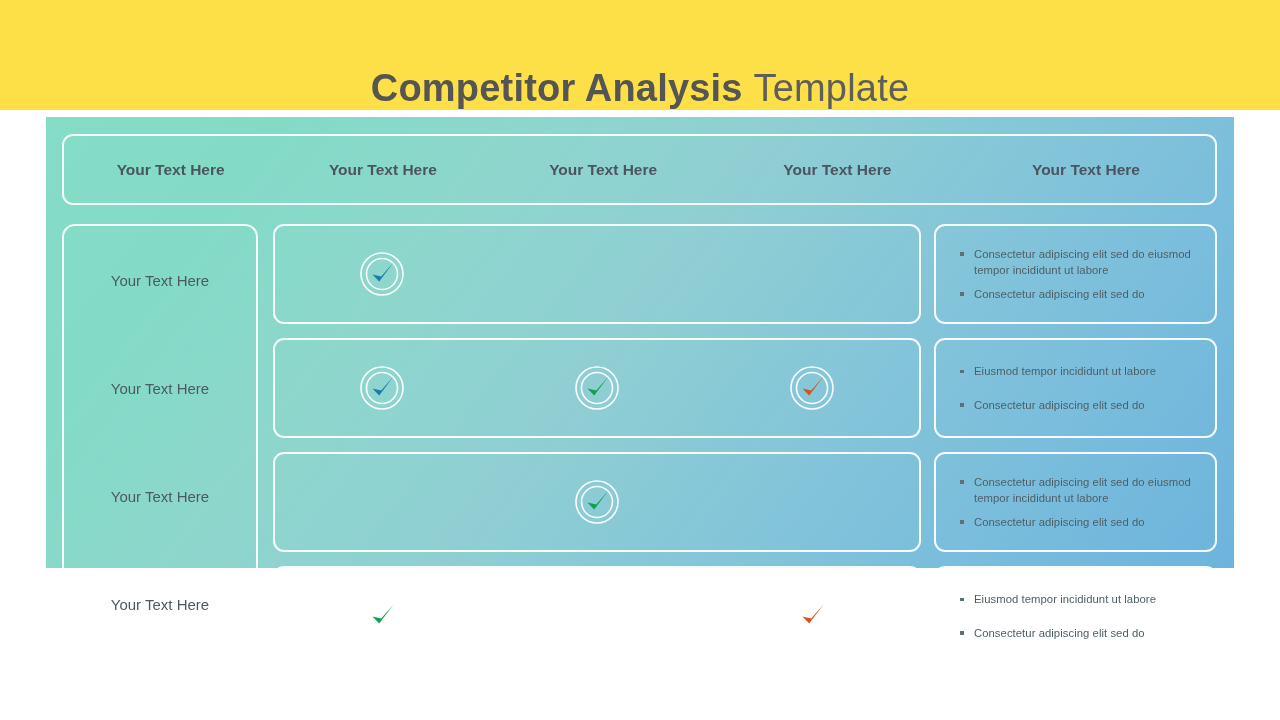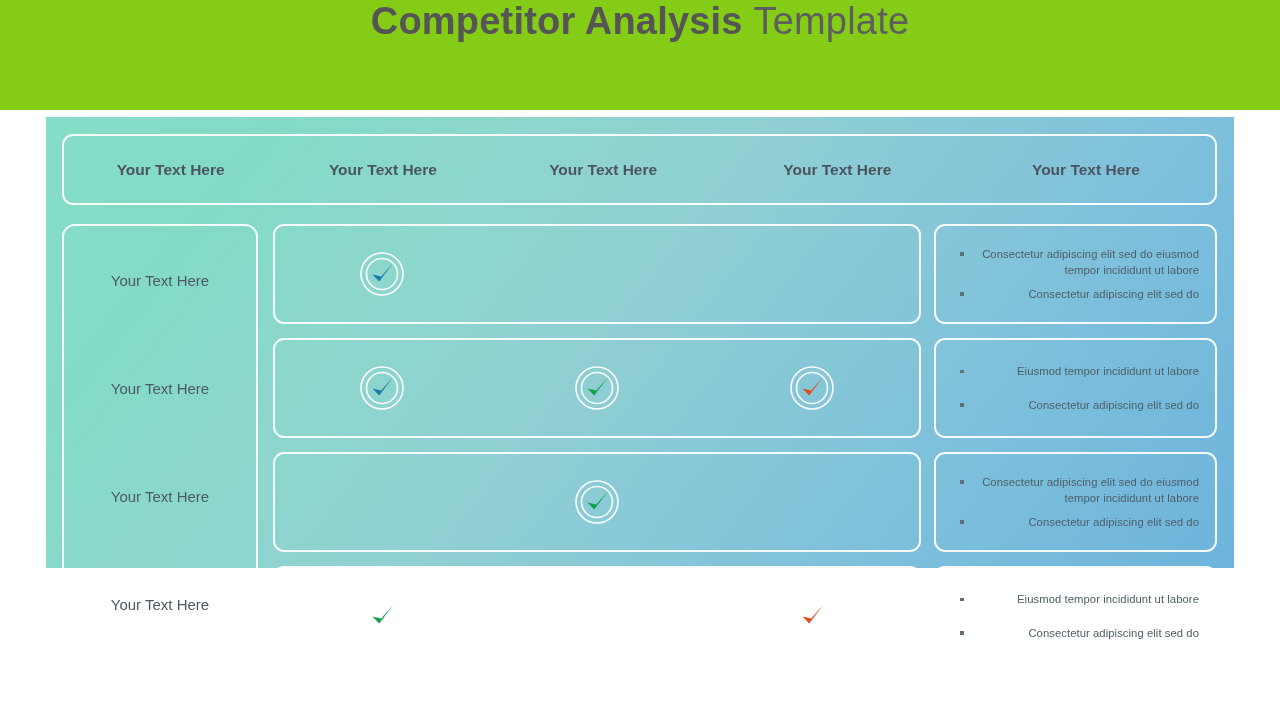--- a/index.html
+++ b/index.html
@@ -10,23 +10,23 @@
     background: #ffffff;
     font-family: "Liberation Sans", sans-serif;
     overflow: hidden;
   }
 
   
   .title-wrap {
     width: 1280px;
     height: 110px;
     display: flex;
-    align-items: flex-start;
-    justify-content: center;
-    background: #84cc16;
+    align-items: flex-end;
+    justify-content: center;
+    background: #fde047;
   }
   .title {
     font-size: 38px;
     letter-spacing: 0.2px;
     color: #575757;
     white-space: nowrap;
   }
   .title .bold   { font-weight: bold; color: #555555; }
   .title .light  { font-weight: normal; color: #5e5e5e; }
 
@@ -127,21 +127,20 @@
     position: absolute;
     left: 888px;
     width: 283px;
     height: 100px;
     border: 2px solid rgba(255,255,255,0.92);
     border-radius: 11px;
     display: flex;
     flex-direction: column;
     justify-content: center;
     padding: 0 16px 0 22px;
-    text-align: right;
   }
   .bc-0 { top: 107px; }
   .bc-1 { top: 221px; }
   .bc-2 { top: 335px; }
   .bc-3 { top: 449px; }
 
   .bullet-item {
     position: relative;
     padding-left: 16px;
     font-size: 11.3px;

